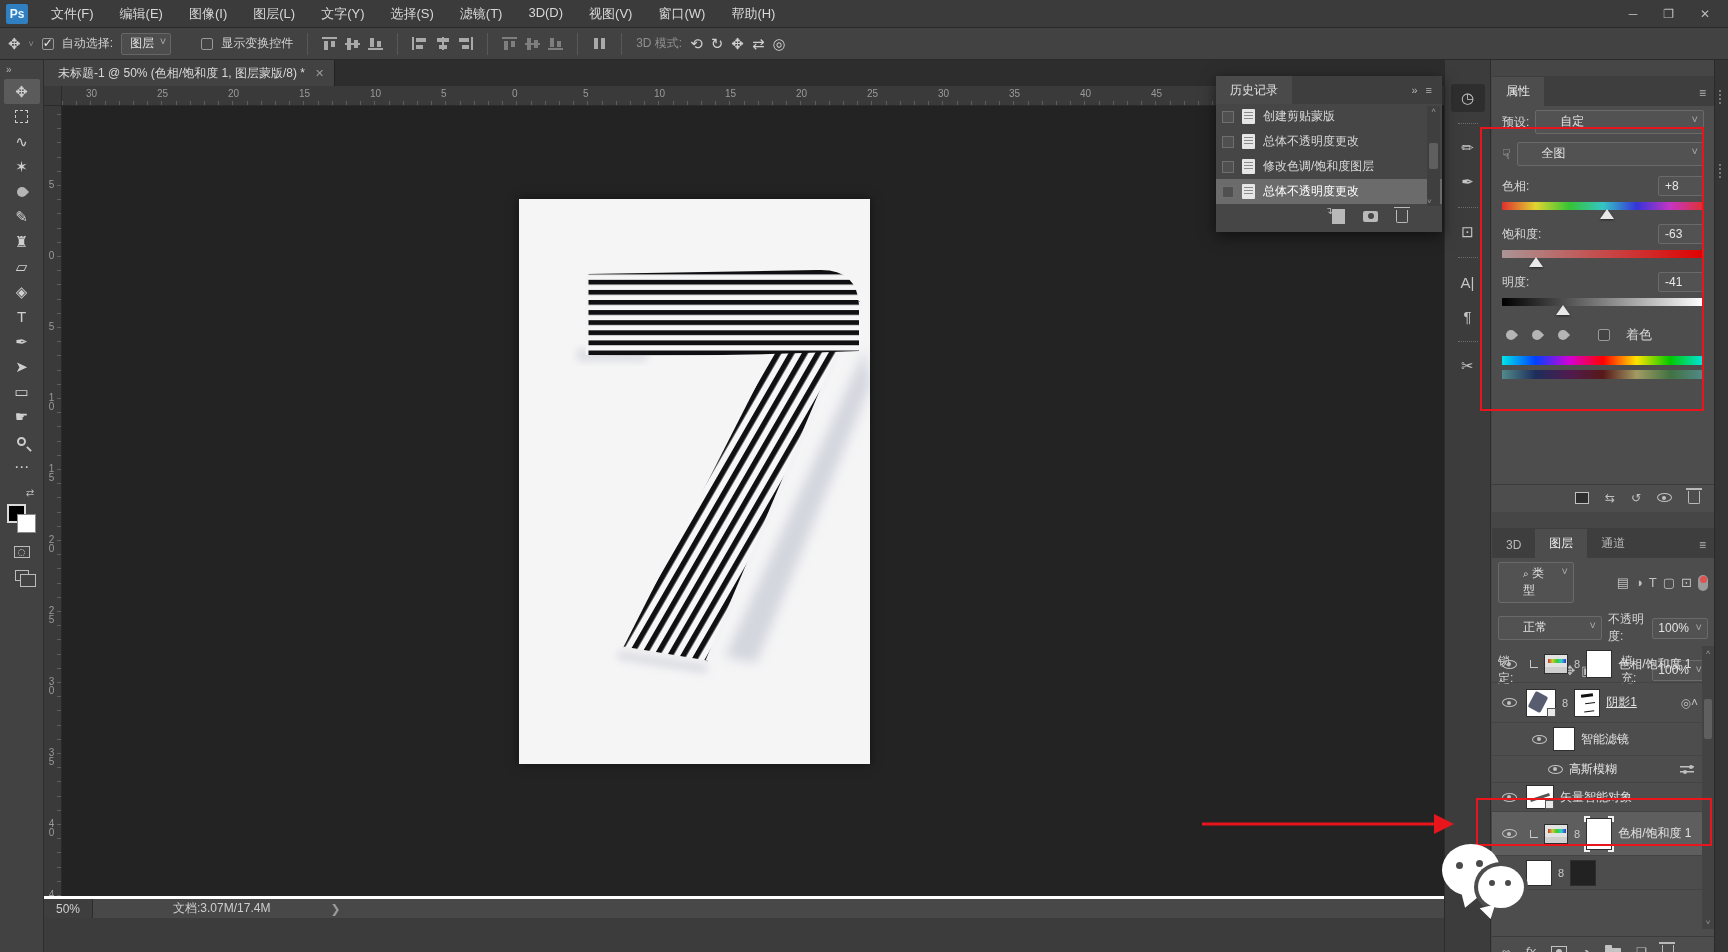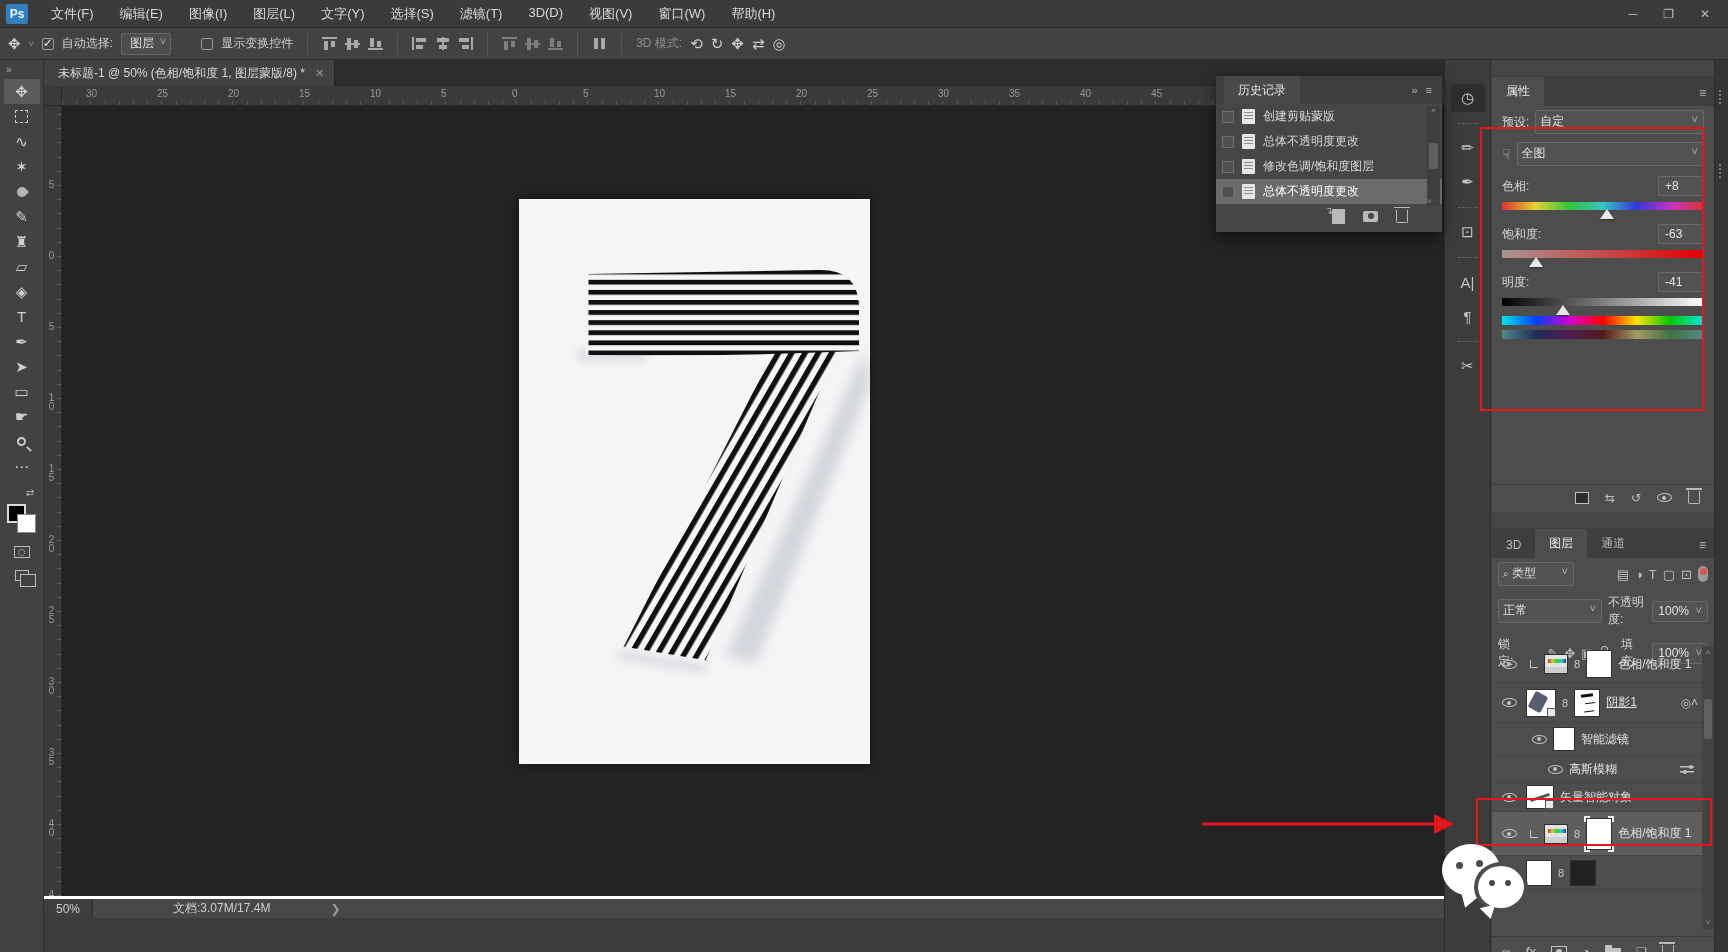--- a/index.html
+++ b/index.html
@@ -63,21 +63,21 @@
   #canvas{left:457px;top:93px;width:351px;height:565px;background:#f5f5f6;box-shadow:0 0 10px rgba(0,0,0,.5);}
   
   #statusbar{left:44px;top:896px;width:1400px;height:22px;background:#484848;border-top:3px solid #ffffff;display:flex;align-items:center;font-size:12px;}
   #zoom-field{background:#3e3e3e;border-right:1px solid #2c2c2c;height:100%;display:flex;align-items:center;padding:0 12px;color:#d0d0d0;}
   #doc-info{margin-left:80px;color:#cfcfcf;}
   #status-chev{margin-left:60px;color:#9a9a9a;}
   #timeline{left:44px;top:918px;width:1400px;height:34px;background:#333;}
   #timeline-tab{position:absolute;left:4px;top:4px;background:#474747;padding:4px 12px;font-size:12px;color:#d5d5d5;border-radius:2px 2px 0 0;}
   
   #history{left:1216px;top:76px;width:226px;height:156px;background:#464646;box-shadow:0 4px 14px rgba(0,0,0,.55);z-index:30;}
-  #history-tabrow{height:28px;background:#3e3e3e;display:flex;align-items:center;padding-left:8px;}
+  #history-tabrow{height:28px;background:#3e3e3e;display:flex;align-items:center;}
   #history-tab{background:#4a4a4a;height:100%;display:flex;align-items:center;padding:0 14px;font-size:12px;color:#e0e0e0;}
   #history-icons{margin-left:auto;display:flex;gap:8px;padding-right:10px;color:#b5b5b5;font-size:11px;}
   .hrow{height:25px;display:flex;align-items:center;gap:8px;padding-left:6px;font-size:12px;color:#d8d8d8;}
   .hrow.selected{background:#6b6b6b;color:#fff;}
   .src-box{width:12px;height:12px;border:1px solid #6f6f6f;background:#505050;flex:0 0 auto;}
   .doc-ic{width:13px;height:15px;background:#e6e6e6;border-radius:1px;position:relative;flex:0 0 auto;}
   .doc-ic::after{content:"";position:absolute;left:2px;top:3px;width:9px;height:8px;background:repeating-linear-gradient(#8a8a8a 0 1px,transparent 1px 3px);}
   #history-footer{height:24px;display:flex;align-items:center;justify-content:flex-end;gap:18px;padding-right:34px;}
   .ic-cam{width:15px;height:11px;background:#b9b9b9;border-radius:2px;position:relative;}
   .ic-cam::after{content:"";position:absolute;left:4.5px;top:2.5px;width:6px;height:6px;border-radius:50%;background:#464646;}
@@ -100,21 +100,21 @@
   .ptab{padding:6px 14px;font-size:12px;color:#b9b9b9;background:#3e3e3e;}
   .ptab.active{background:#4d4d4d;color:#ededed;}
   .pmenu{margin-left:auto;padding:6px 8px;color:#b5b5b5;}
   #props{left:1492px;top:76px;width:222px;height:436px;background:#4d4d4d;}
   #props-header{display:flex;align-items:center;gap:8px;padding:7px 8px 5px;}
   .adj-thumb-ic{width:24px;height:19px;background:#2f2f2f;border:1px solid #777;background-image:repeating-linear-gradient(#9a9a9a 0 2px,transparent 2px 5px);background-size:16px 12px;background-position:3px 3px;background-repeat:no-repeat;}
   .mask-thumb-ic{width:22px;height:19px;background:#8a8a8a;border:1px solid #777;display:flex;align-items:center;justify-content:center;}
   .mask-thumb-ic i{width:9px;height:9px;border-radius:50%;background:#dcdcdc;}
   #props-title{font-size:13px;color:#e4e4e4;}
   .prow{display:flex;align-items:center;gap:6px;padding:4px 10px;}
-  .pselect{flex:1;background:#525252;border:1px solid #6a6a6a;border-radius:2px;padding:2px 18px 3px 4px;position:relative;color:#e2e2e2;}
+  .pselect{flex:1;background:#525252;border:1px solid #6a6a6a;border-radius:2px;padding:2px 18px 3px 24px;position:relative;color:#e2e2e2;}
   .pselect::after{content:"˅";position:absolute;right:5px;top:2px;color:#aaa;font-size:11px;}
   .valbox{width:46px;background:#525252;border:1px solid #6a6a6a;border-radius:2px;padding:2px 6px;text-align:left;color:#e8e8e8;}
   .slider{position:relative;height:8px;border-radius:1px;margin:2px 10px 10px;}
   .thumb{position:absolute;top:7px;width:0;height:0;border-left:7px solid transparent;border-right:7px solid transparent;border-bottom:10px solid #e8e8e8;filter:drop-shadow(0 1px 1px rgba(0,0,0,.5));}
   .dropper{width:10px;height:10px;background:#b5b5b5;border-radius:0 50% 50% 50%;transform:rotate(135deg);display:inline-block;}
   .dropper-row{display:flex;align-items:center;gap:16px;padding:10px 14px 6px;}
   .rainbow{height:9px;margin:6px 10px 0;background:linear-gradient(90deg,#00e5e5,#0040ff,#d400d4,#ff0000,#ffe400,#00c800,#00e5e5);}
   .rainbow.dull{filter:saturate(.35) brightness(.7);margin-top:5px;}
   #props-footer{position:absolute;left:0;bottom:2px;width:100%;height:26px;display:flex;align-items:center;justify-content:flex-end;gap:16px;padding-right:14px;border-top:1px solid #3c3c3c;color:#c0c0c0;}
   .eye-ic{width:15px;height:9px;border:1.5px solid #c0c0c0;border-radius:50%;position:relative;display:inline-block;}
@@ -395,20 +395,27 @@
       <span class="thumb" style="left:calc(17% - 7px)"></span>
     </div>
     <div class="prow">
       <span>明度:</span>
       <span style="flex:1"></span>
       <span class="valbox">-41</span>
     </div>
     <div class="slider" style="background:linear-gradient(90deg,#000,#fff)">
       <span class="thumb" style="left:calc(30% - 7px)"></span>
     </div>
+    <div class="dropper-row">
+      <span class="dropper"></span>
+      <span class="dropper"></span>
+      <span class="dropper"></span>
+      <span class="cb" style="margin-left:14px"></span>
+      <span style="font-size:13px">着色</span>
+    </div>
     <div class="rainbow"></div>
     <div class="rainbow dull"></div>
     <div id="props-footer">
       <span class="clipbox-ic" style="background:#2e2e2e"></span>
       <span>⇆</span>
       <span>↺</span>
       <span class="eye-ic"></span>
       <span class="ic-trash"></span>
     </div>
   </div>

